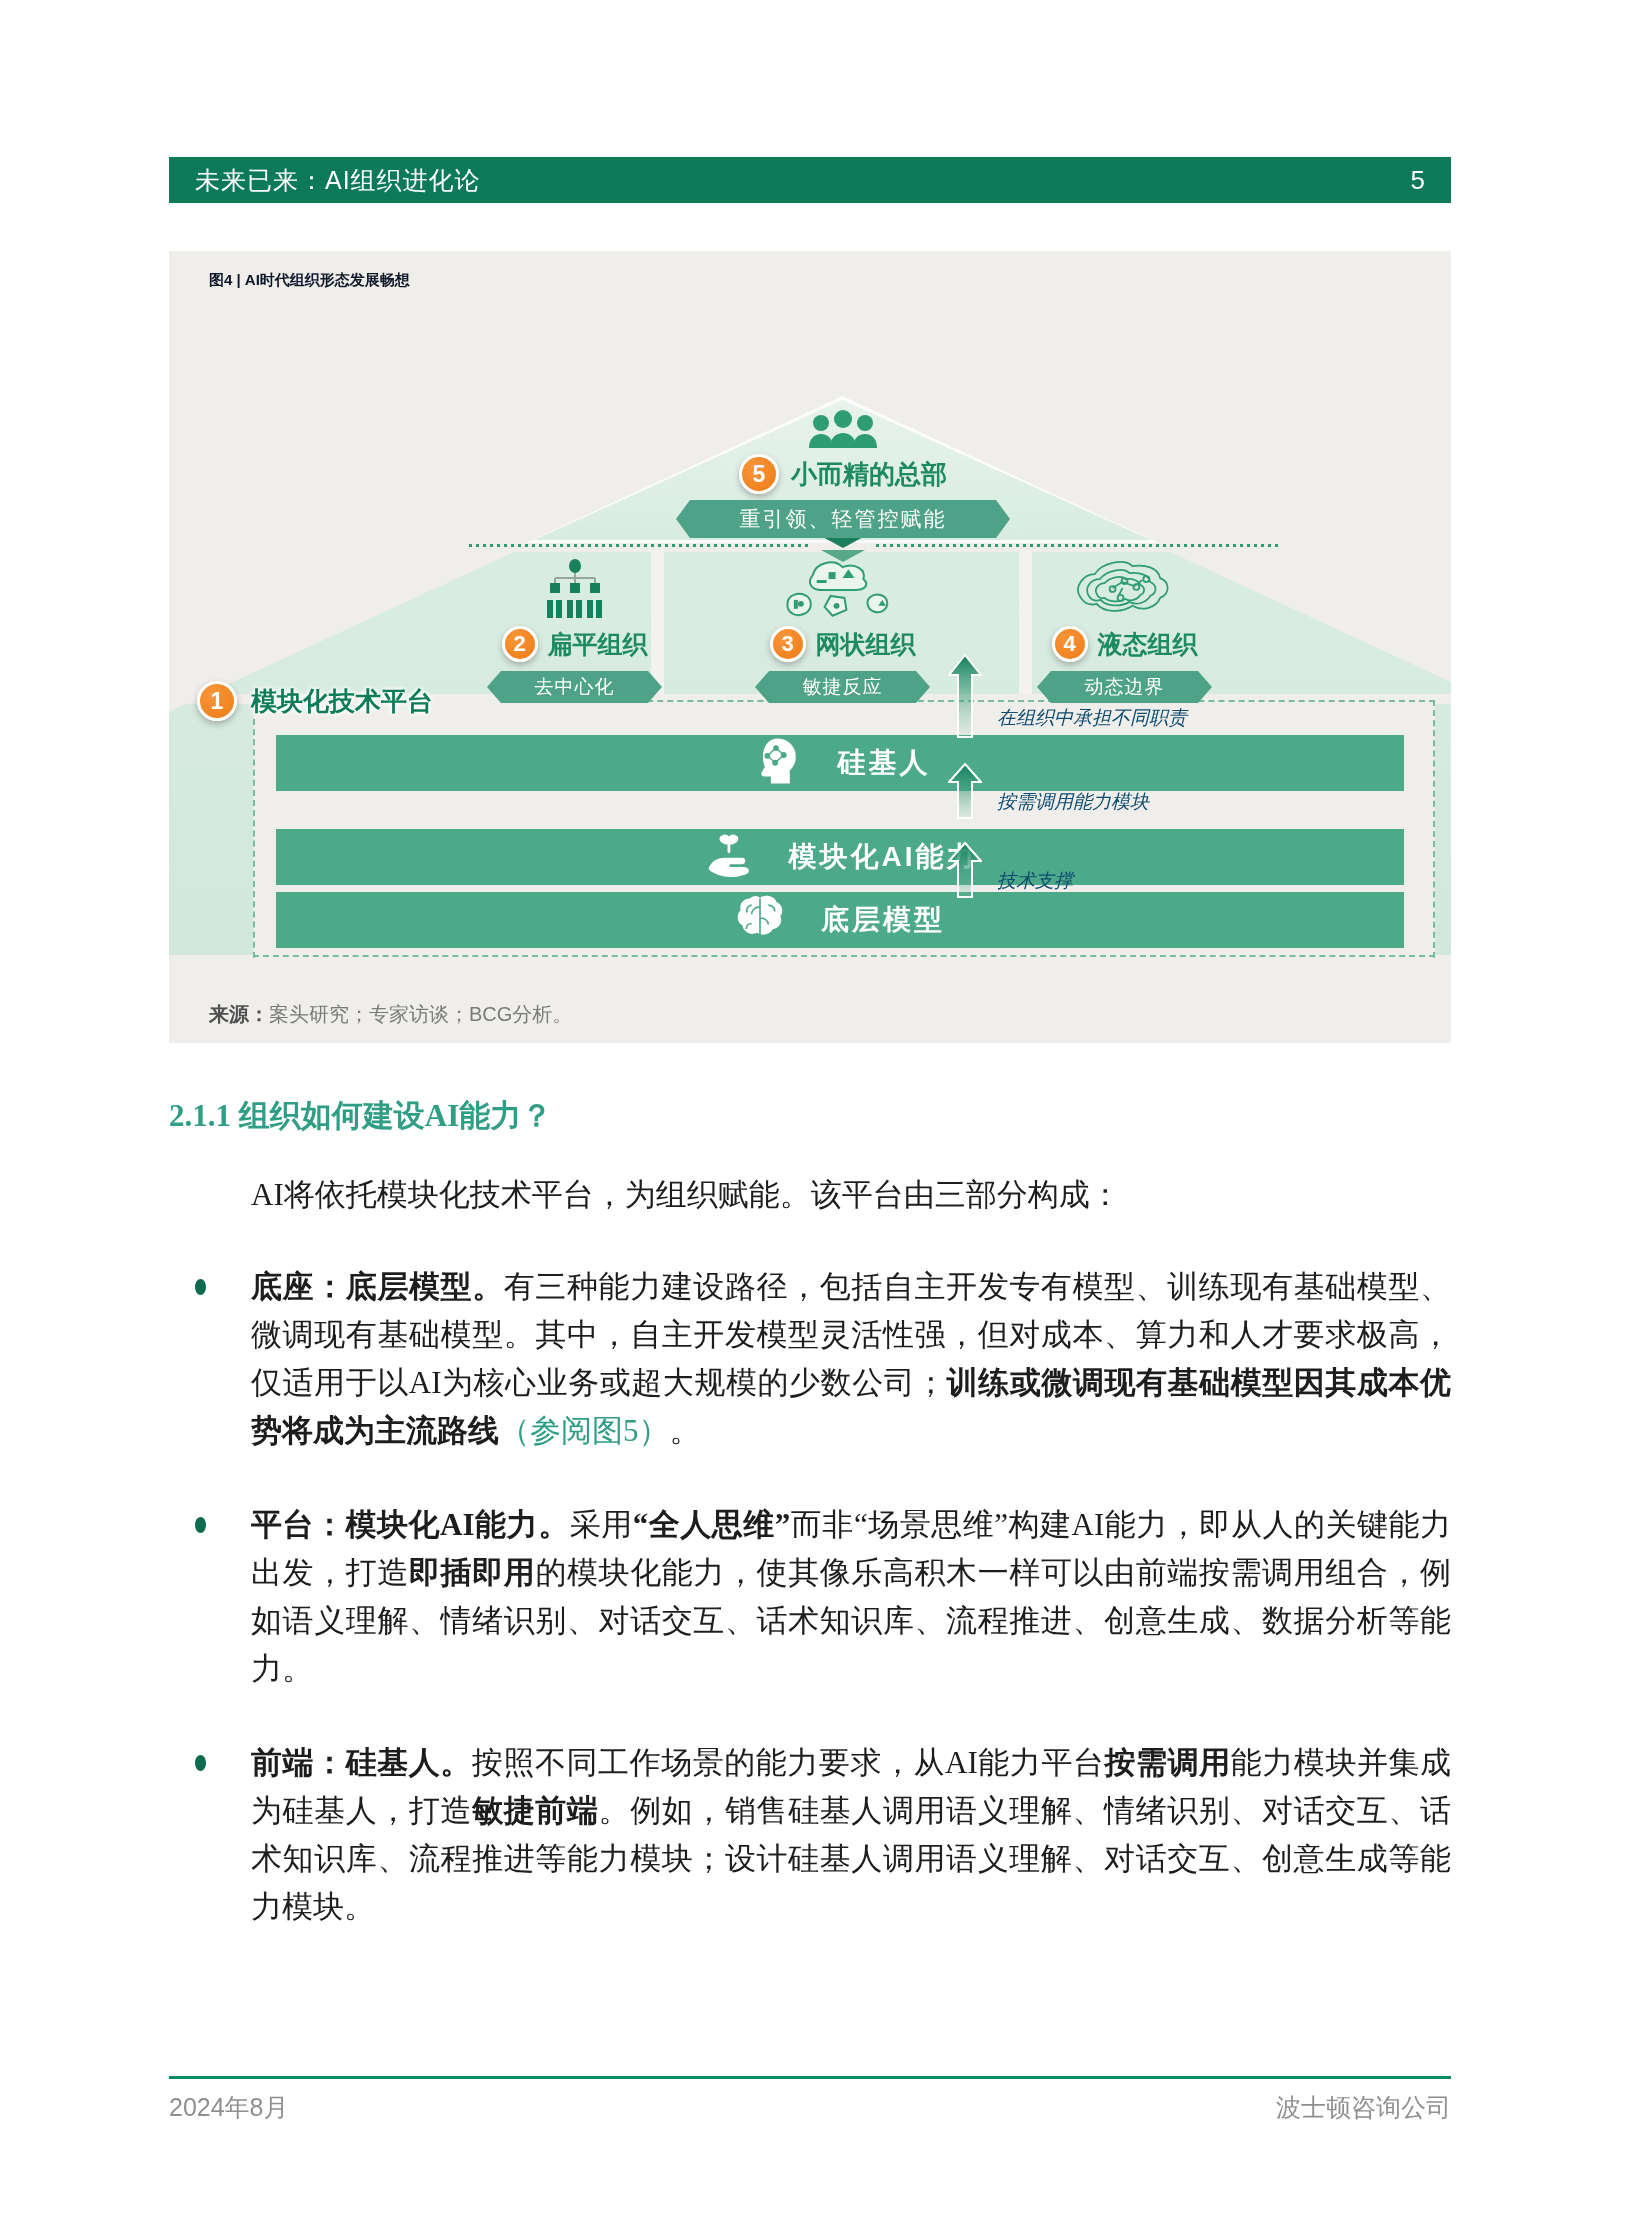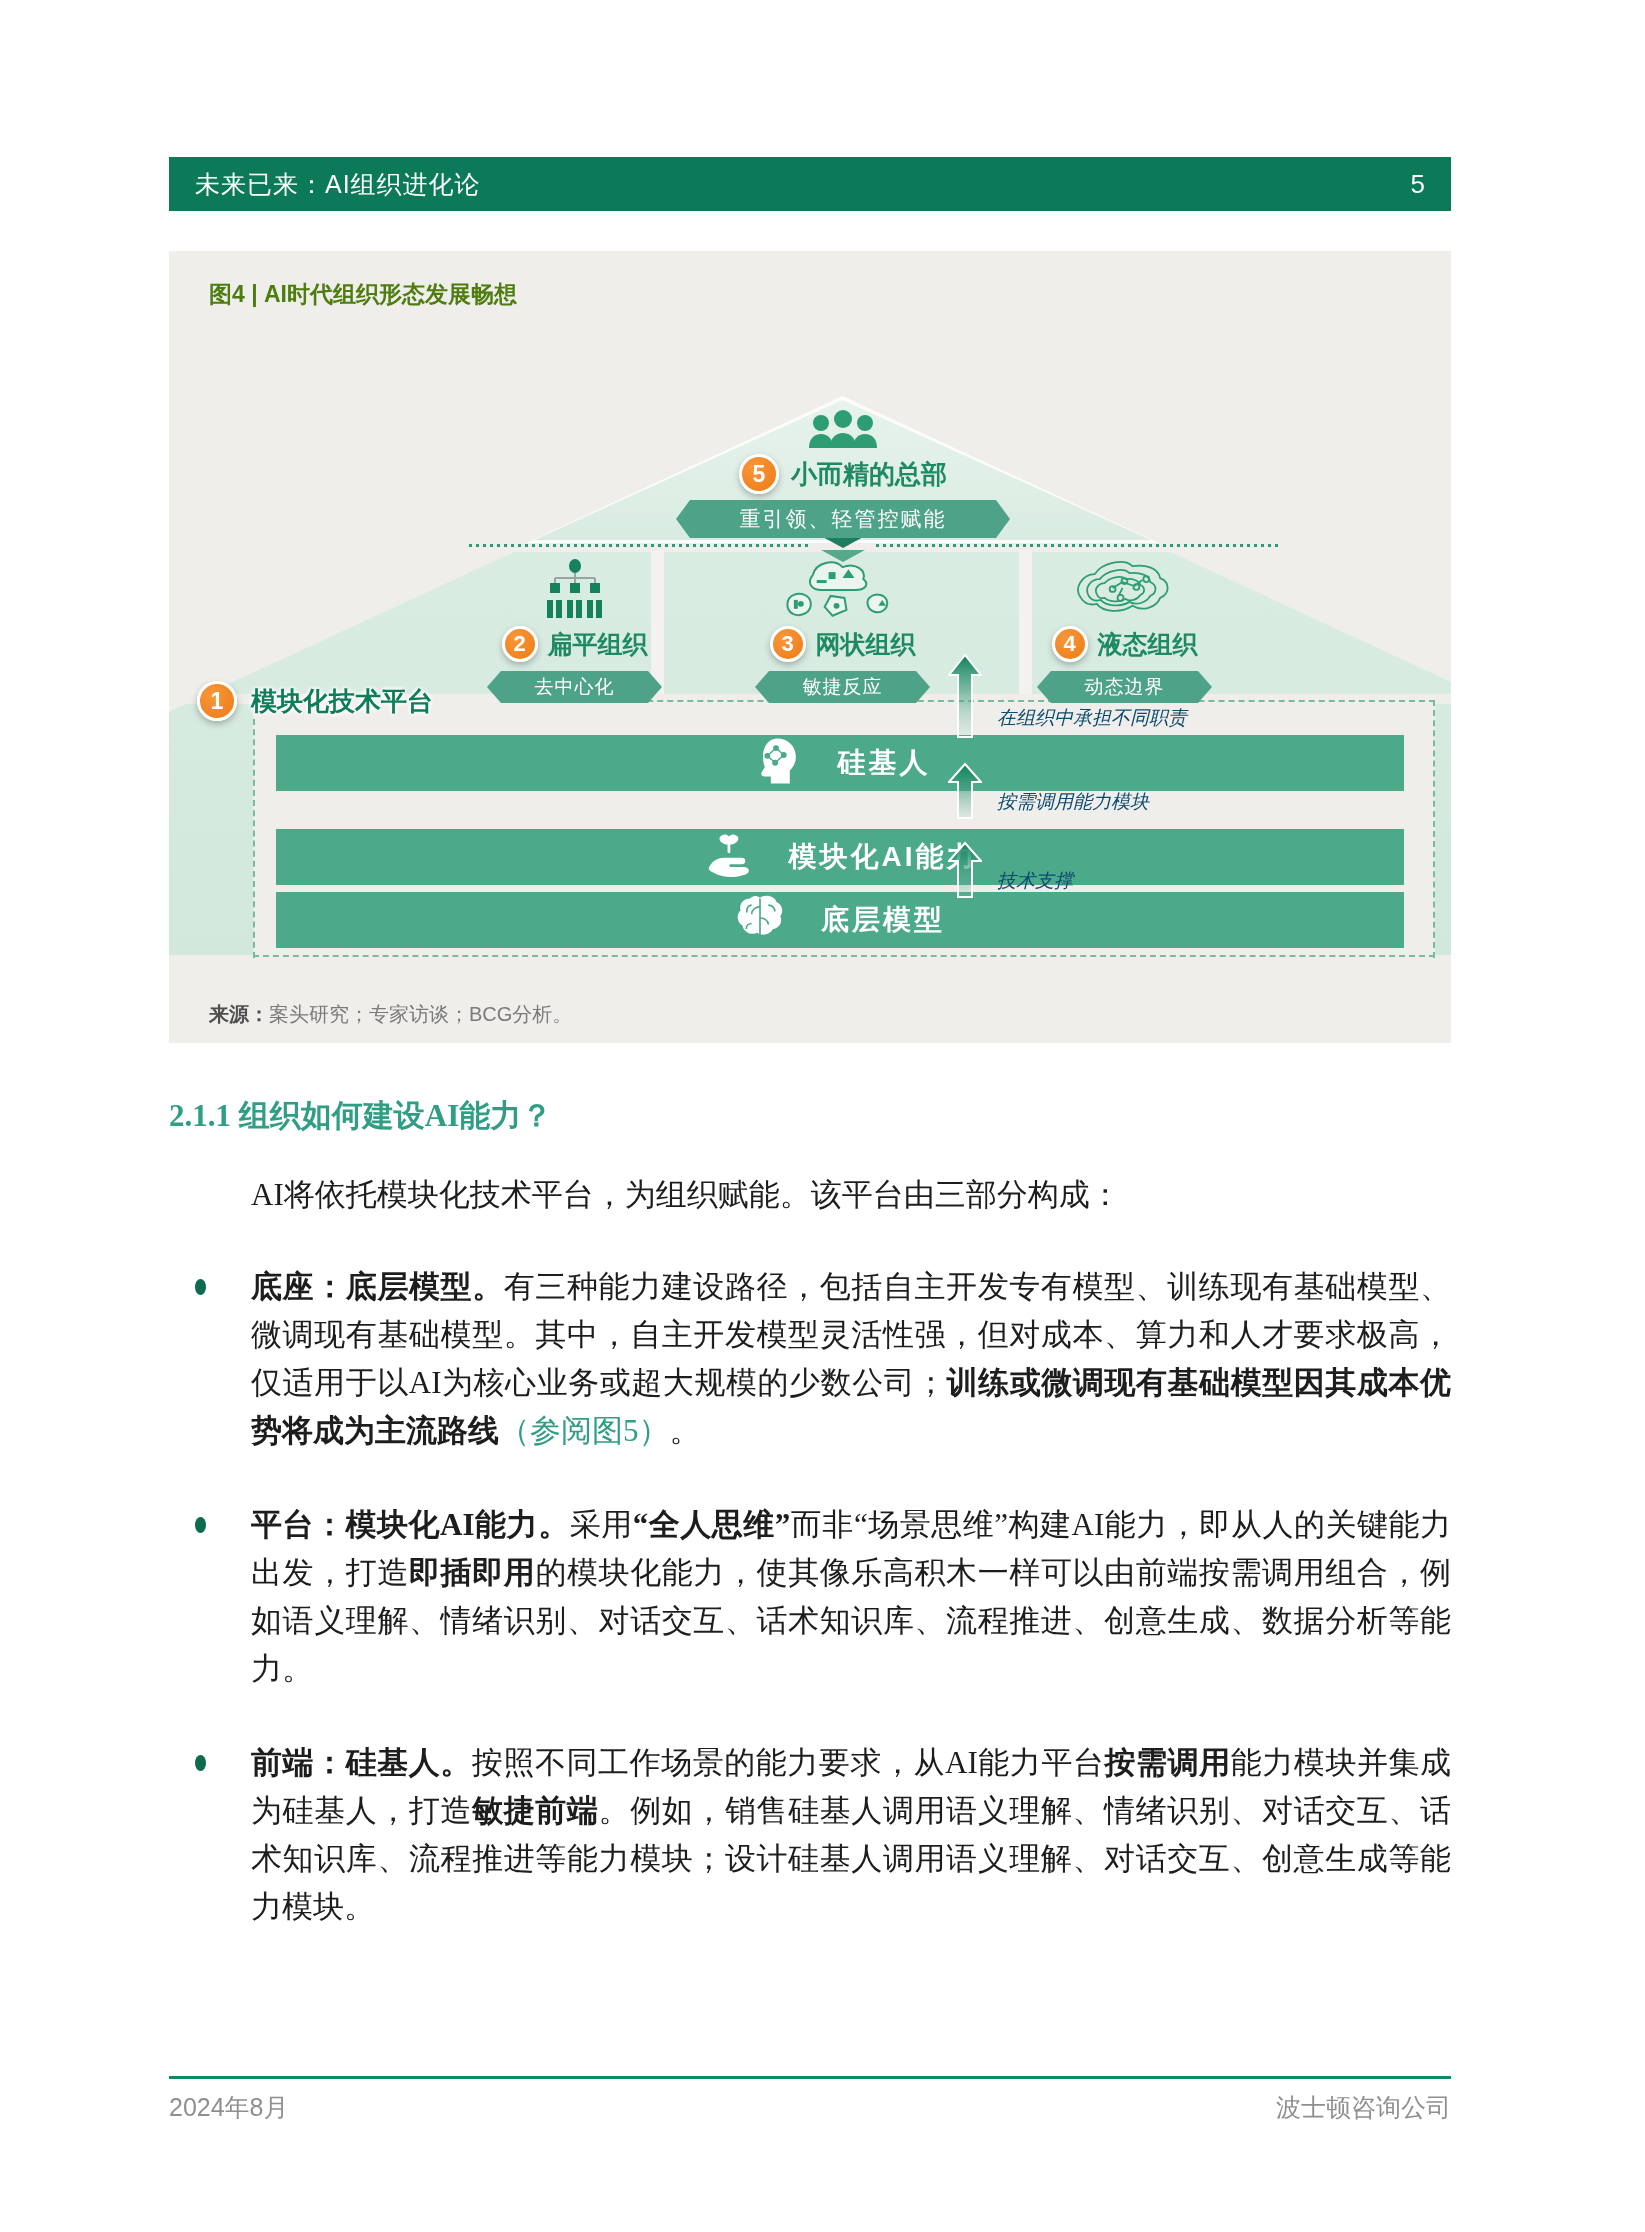--- a/index.html
+++ b/index.html
@@ -1,28 +1,28 @@
 <!DOCTYPE html>
 <html lang="zh"><head>
 <meta charset="utf-8">
 <style>
   html,body{margin:0;padding:0;background:#ffffff;}
   .page{position:relative;width:1646px;height:2233px;background:#ffffff;overflow:hidden;
         font-family:"Liberation Sans",sans-serif;}
 
   
-  .header-bar{position:absolute;left:169px;top:157px;width:1282px;height:54px;
+  .header-bar{position:absolute;left:169px;top:157px;width:1282px;height:46px;
     background:#0c7a59;color:#fff;display:flex;align-items:center;justify-content:space-between;
     padding:12px 26px;box-sizing:border-box;font-size:25px;}
   .header-title{letter-spacing:1px;}
   .header-page{font-size:26px;}
 
   
   .figure-panel{position:absolute;left:169px;top:251px;width:1282px;height:792px;background:#efeeeb;}
-  .figure-title{position:absolute;left:40px;top:28px;font-size:23px;font-weight:bold;color:#4d7c0f;z-index:8;}
+  .figure-title{position:absolute;left:40px;top:20px;font-size:15px;font-weight:bold;color:#0f172a;z-index:8;}
 
   .diagram{position:absolute;inset:0;}
   .abs{position:absolute;}
 
   .big-triangle{left:0;top:149px;width:1282px;height:555px;z-index:1;
     background:linear-gradient(180deg,#dceee5 0%,#d2e8dc 100%);
     clip-path:polygon(52.5% 0%,-41% 100%,146% 100%);}
   .hstrip{left:0;width:1282px;background:#efeeeb;z-index:2;}
   .strip1{top:290px;height:11px;}
   .strip2{top:443px;height:10px;}

